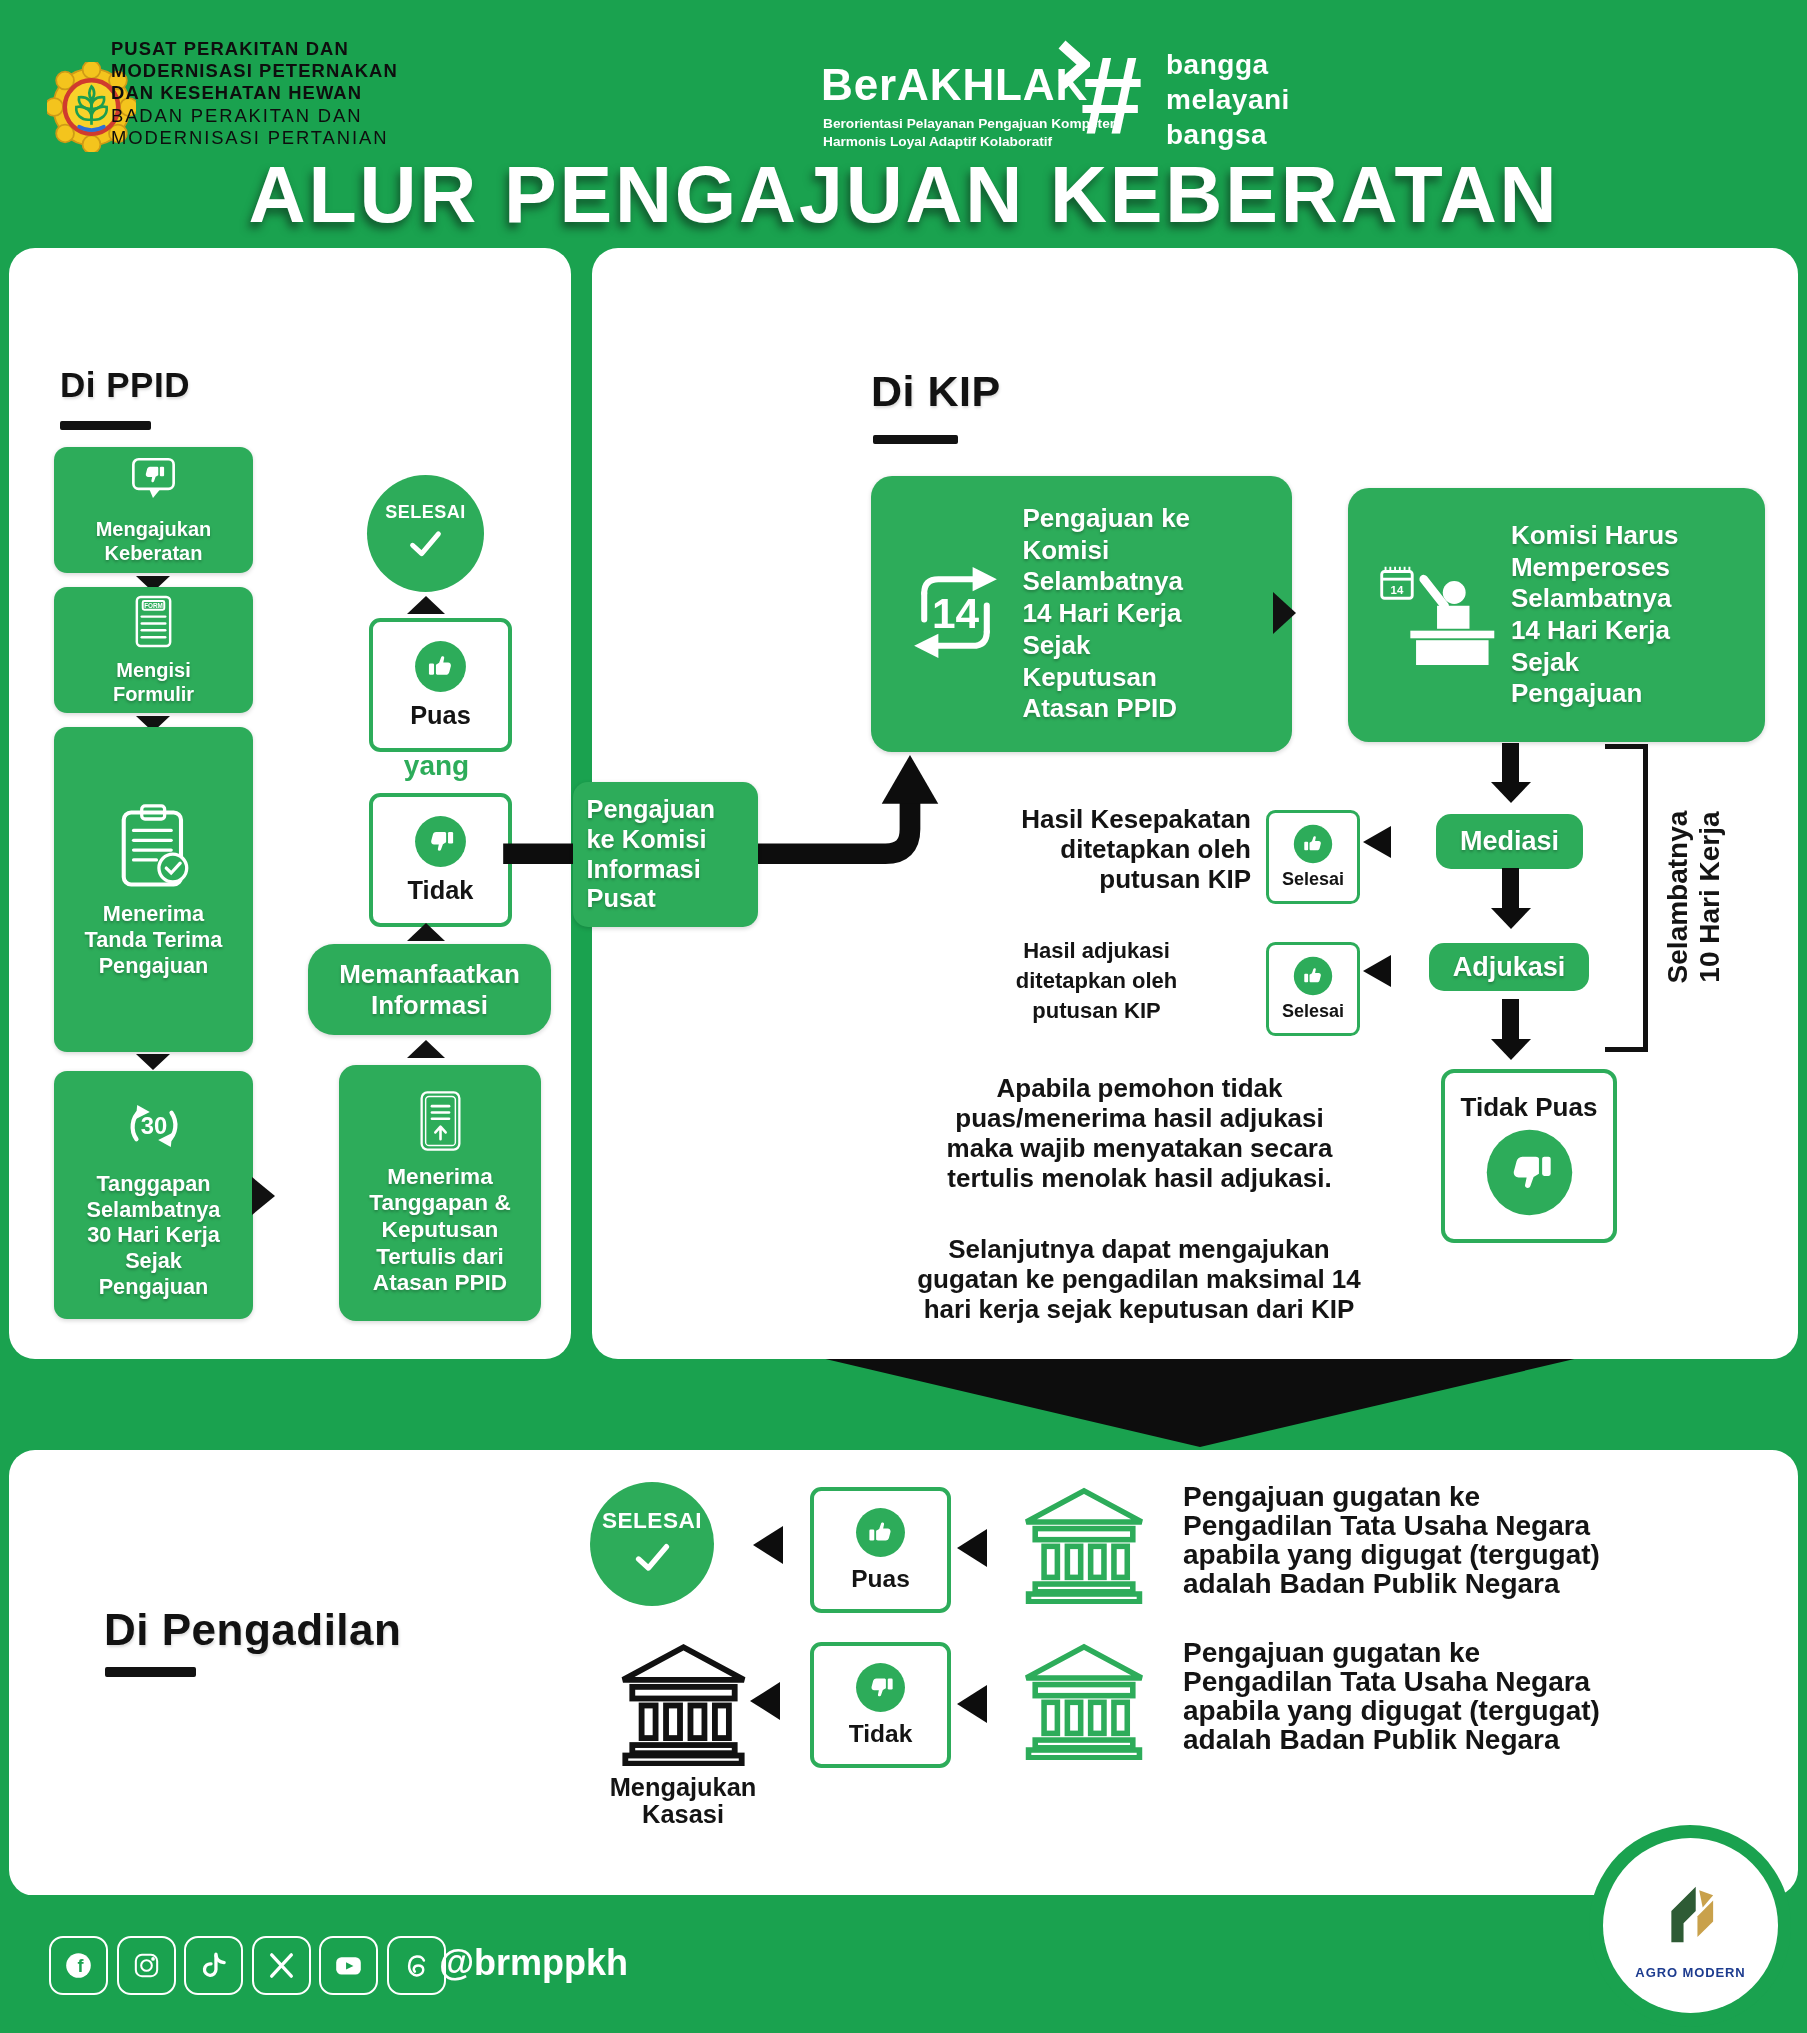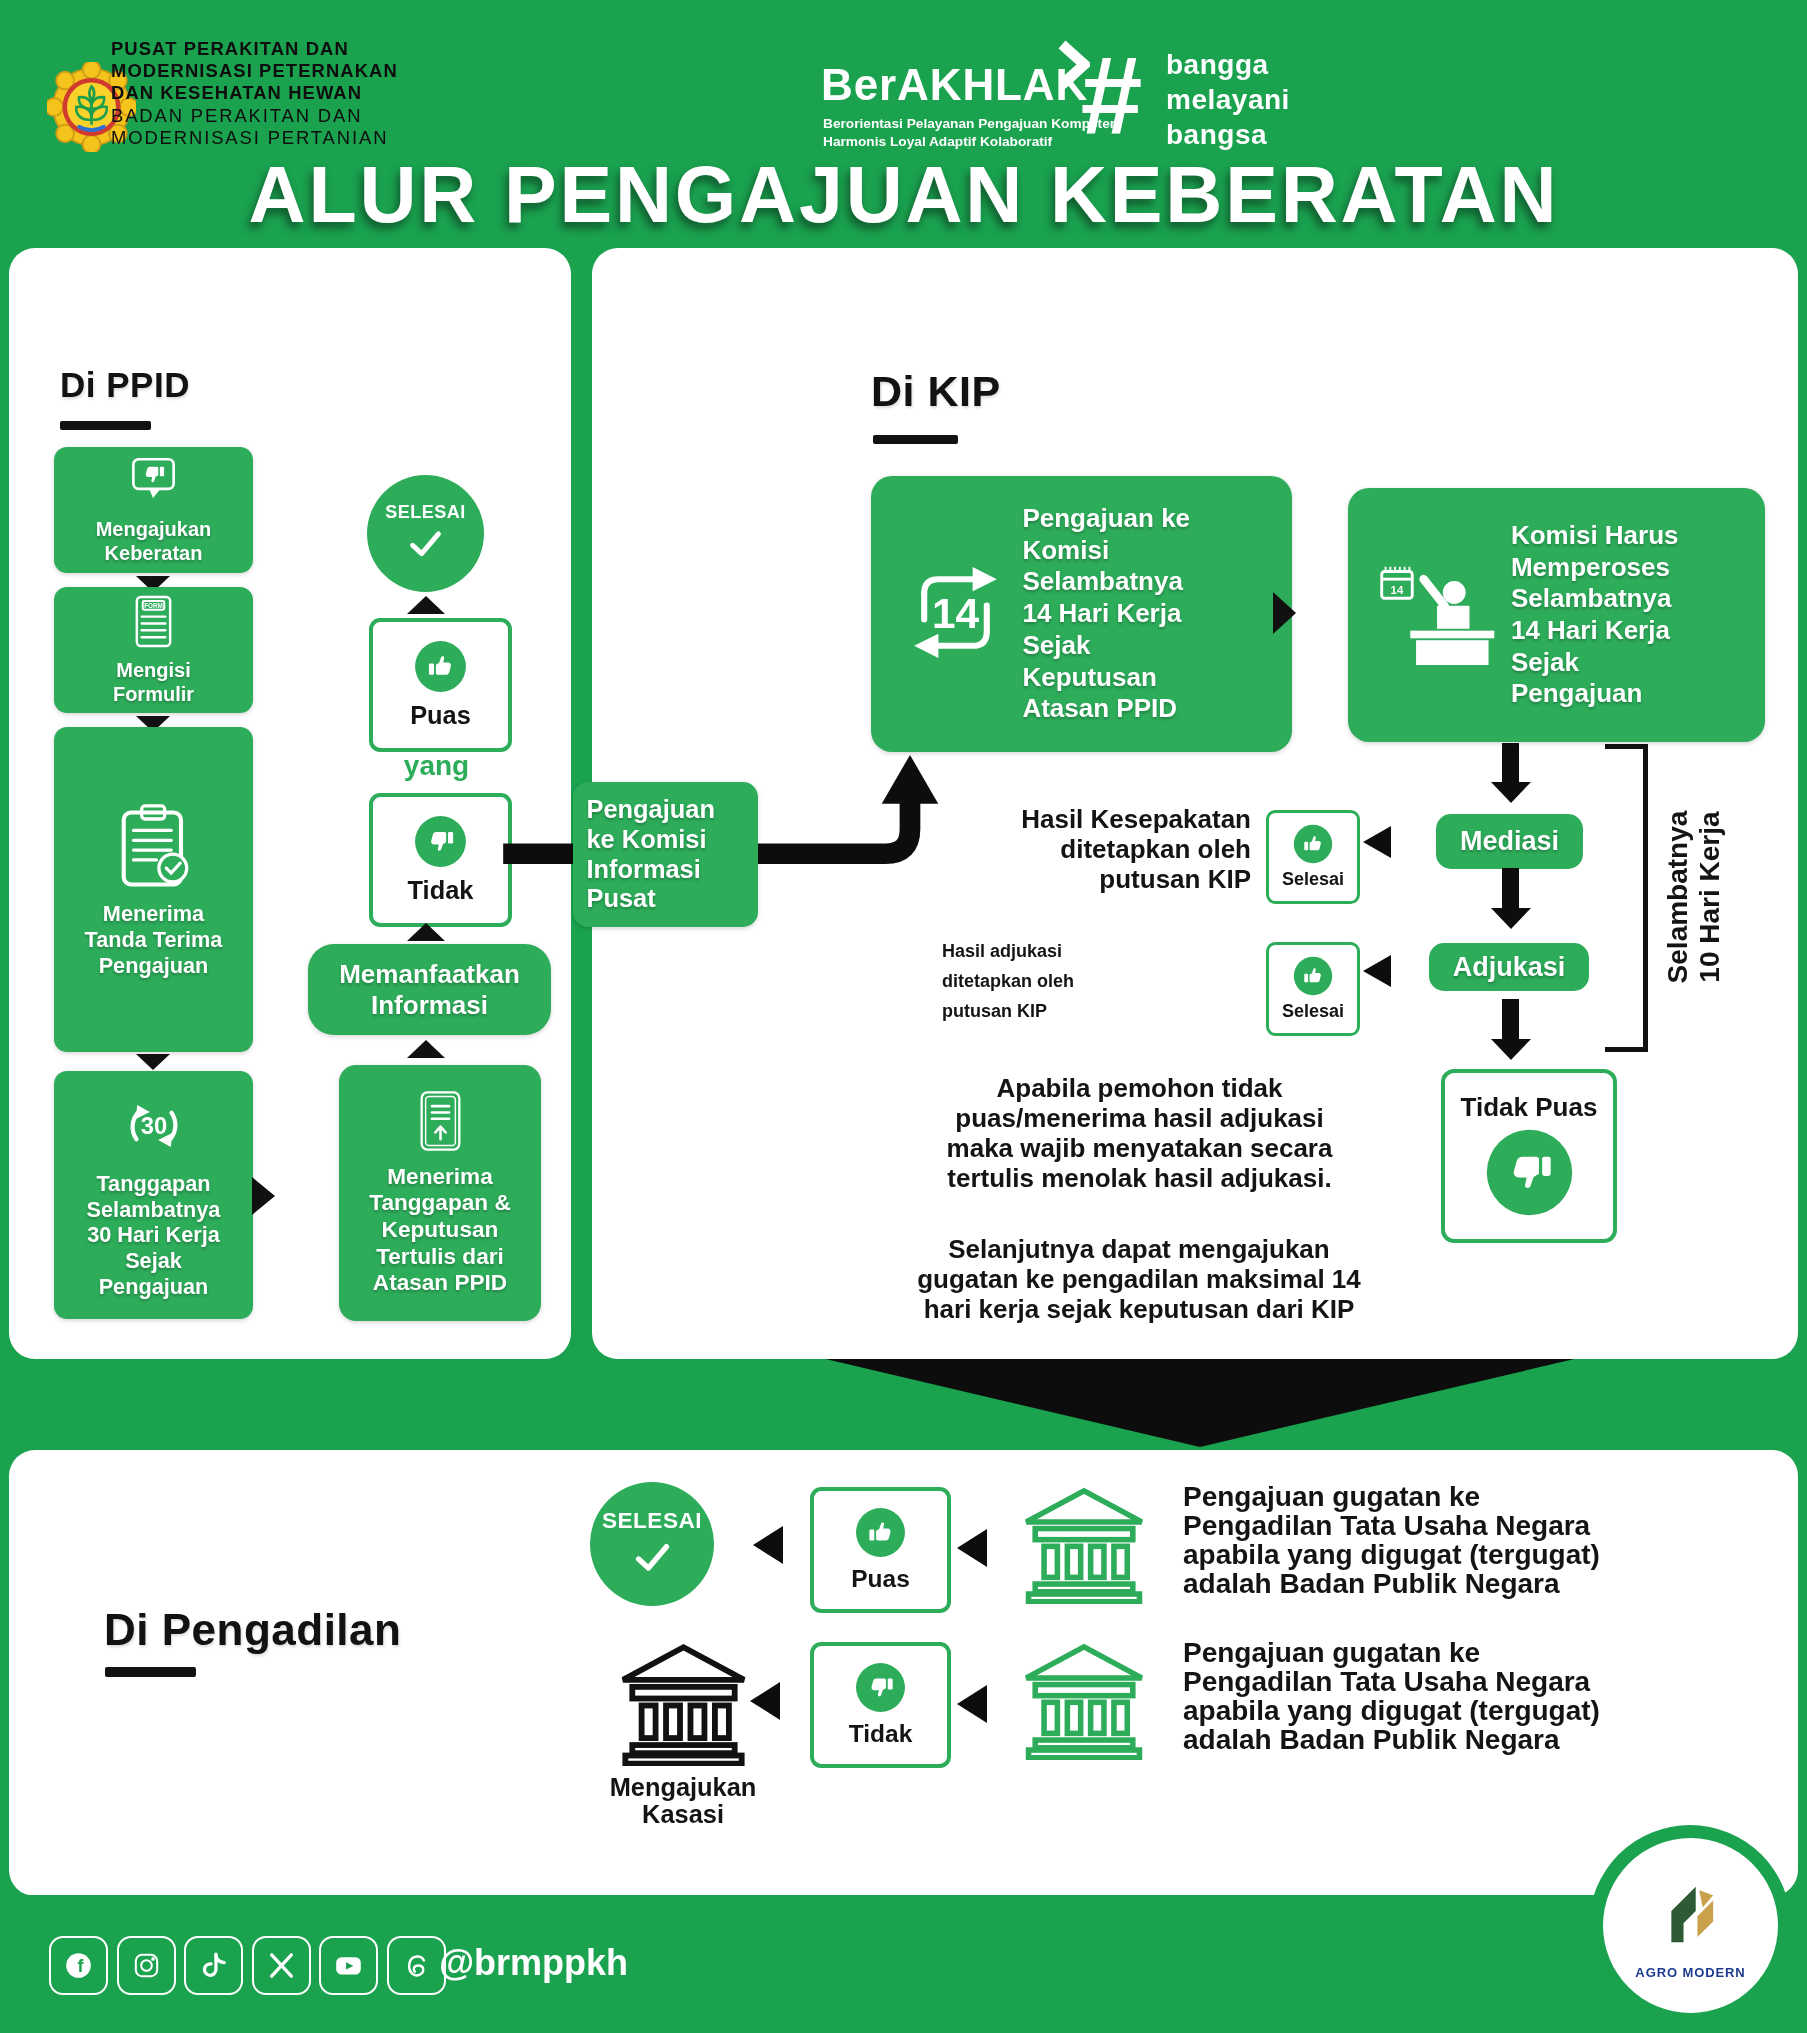--- a/index.html
+++ b/index.html
@@ -363,21 +363,21 @@
           <use href="#sym-thumb" x="21" y="19" width="60" height="60"></use>
         </g>
     </svg>
   </span>
   <span style="font-size:18px">Selesai</span>
 </div>
 
 <div class="note" style="left:942px;top:804px;width:309px;text-align:right;font-size:26px;line-height:30px">Hasil Kesepakatan
 ditetapkan oleh
 putusan KIP</div>
-<div class="note" style="left:942px;top:936px;width:309px;text-align:left;font-size:18px;line-height:30px">Hasil adjukasi
+<div class="note" style="left:942px;top:936px;width:309px;text-align:center;font-size:22px;line-height:30px">Hasil adjukasi
 ditetapkan oleh
 putusan KIP</div>
 
 <div class="bracket"></div>
 <div class="rotlab">
   <span>Selambatnya</span>
   <span><b>10</b><span style="white-space:pre"> Hari Kerja</span></span>
 </div>
 
 <div class="note" style="left:887px;top:1073px;width:505px;font-size:26px;line-height:30px">Apabila pemohon tidak

